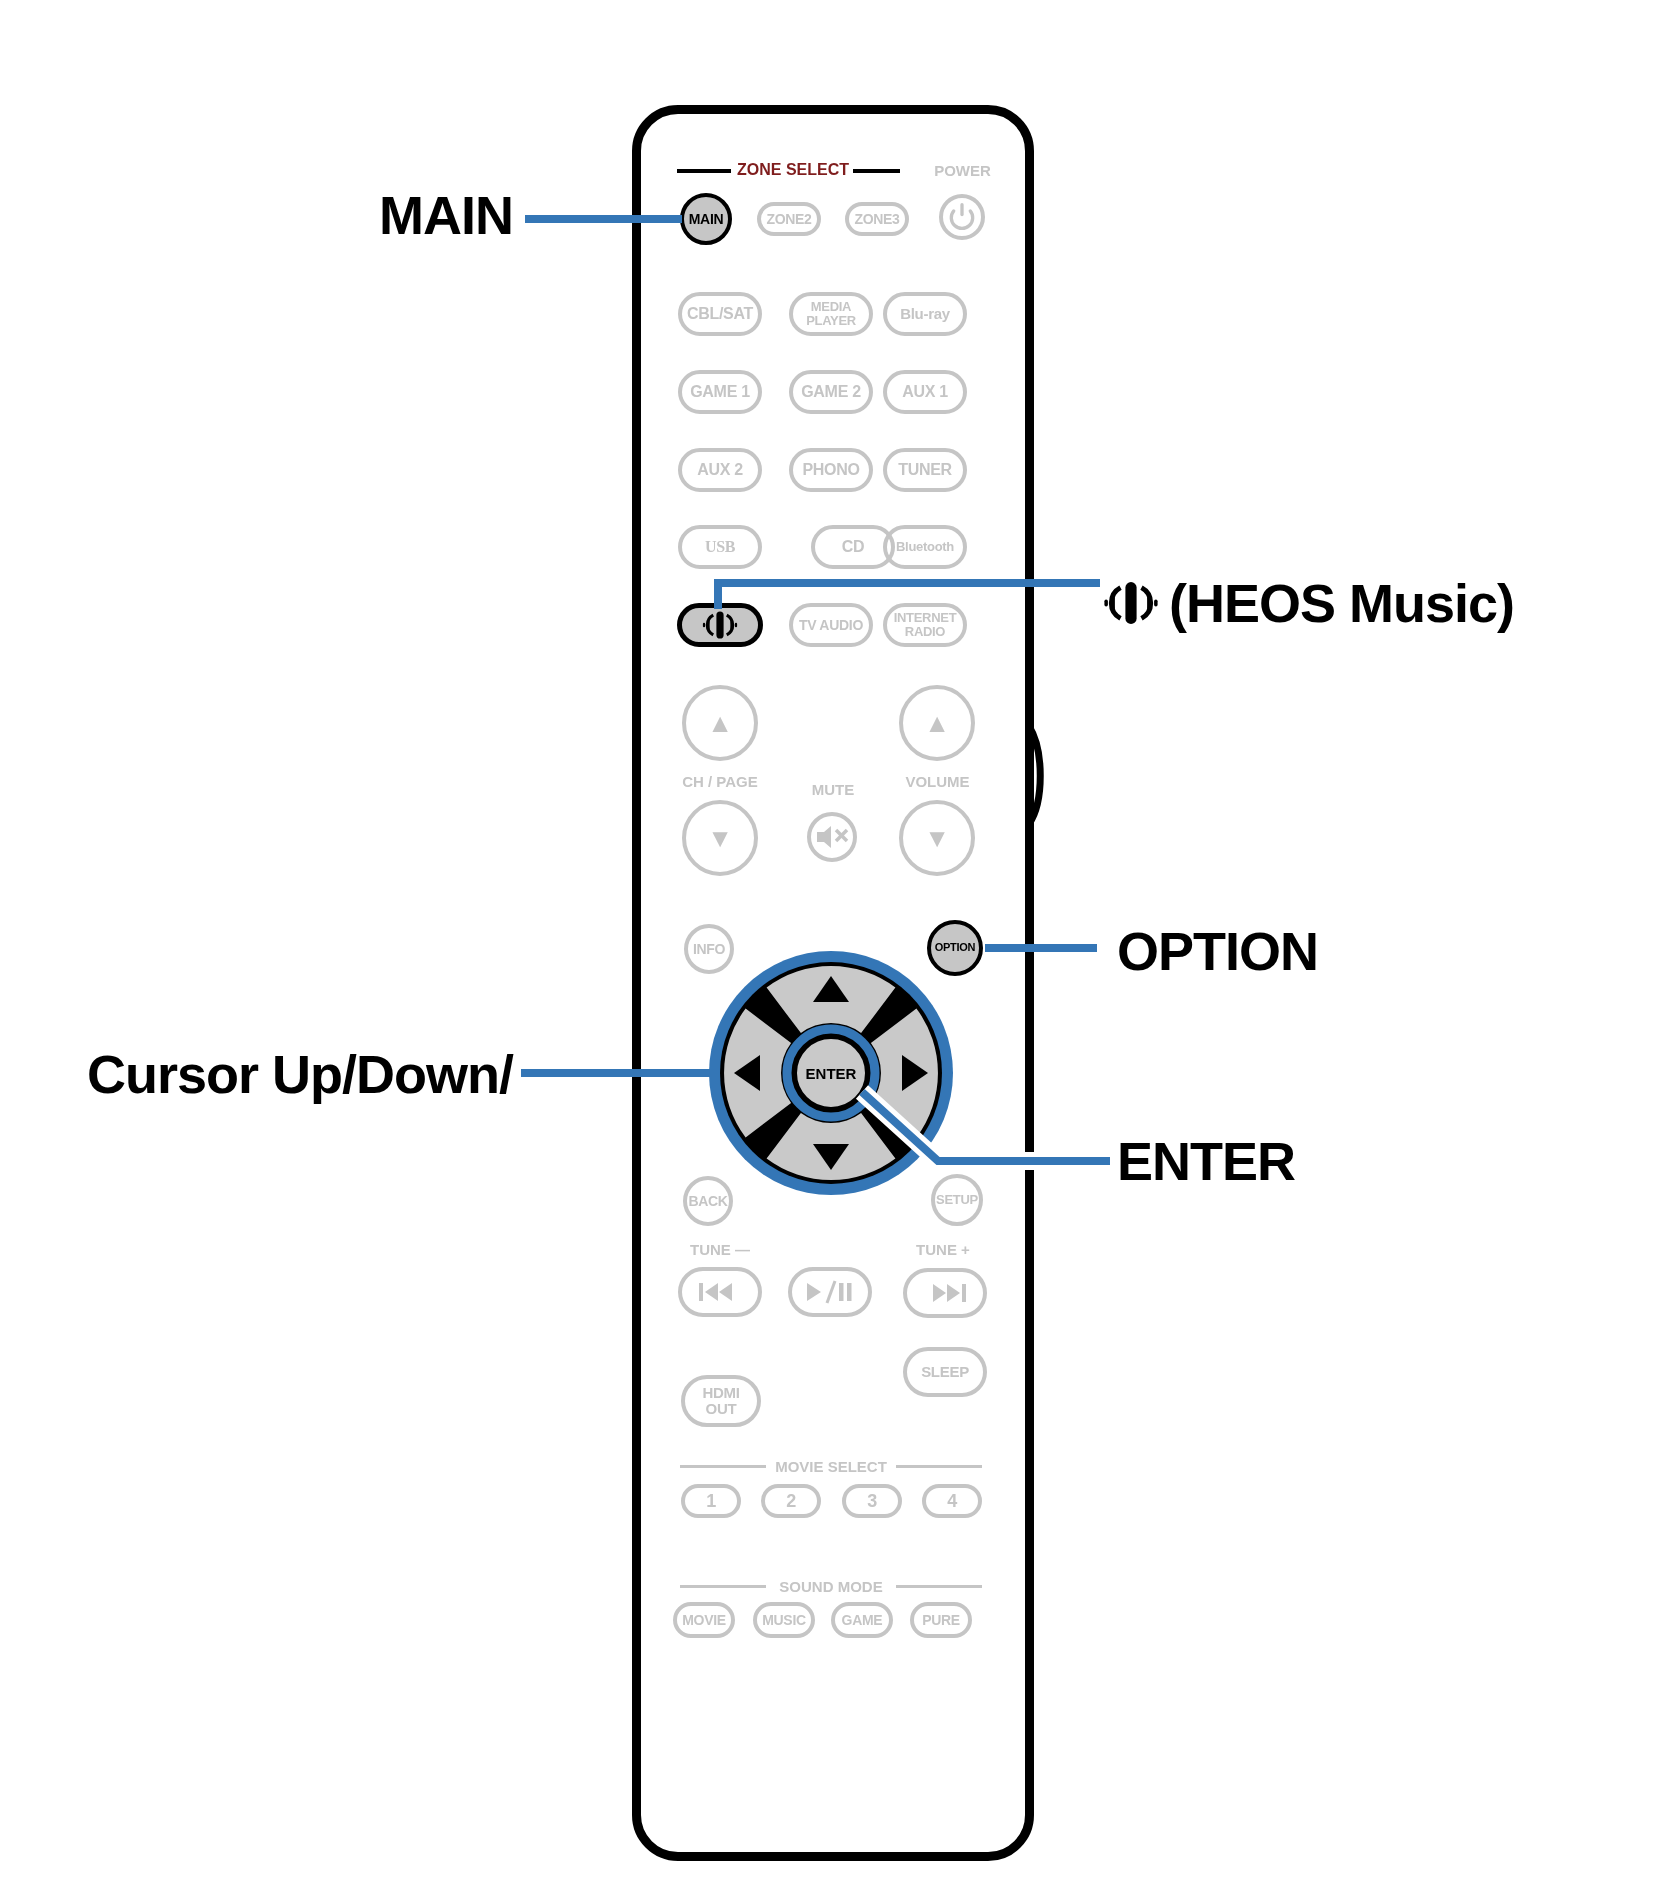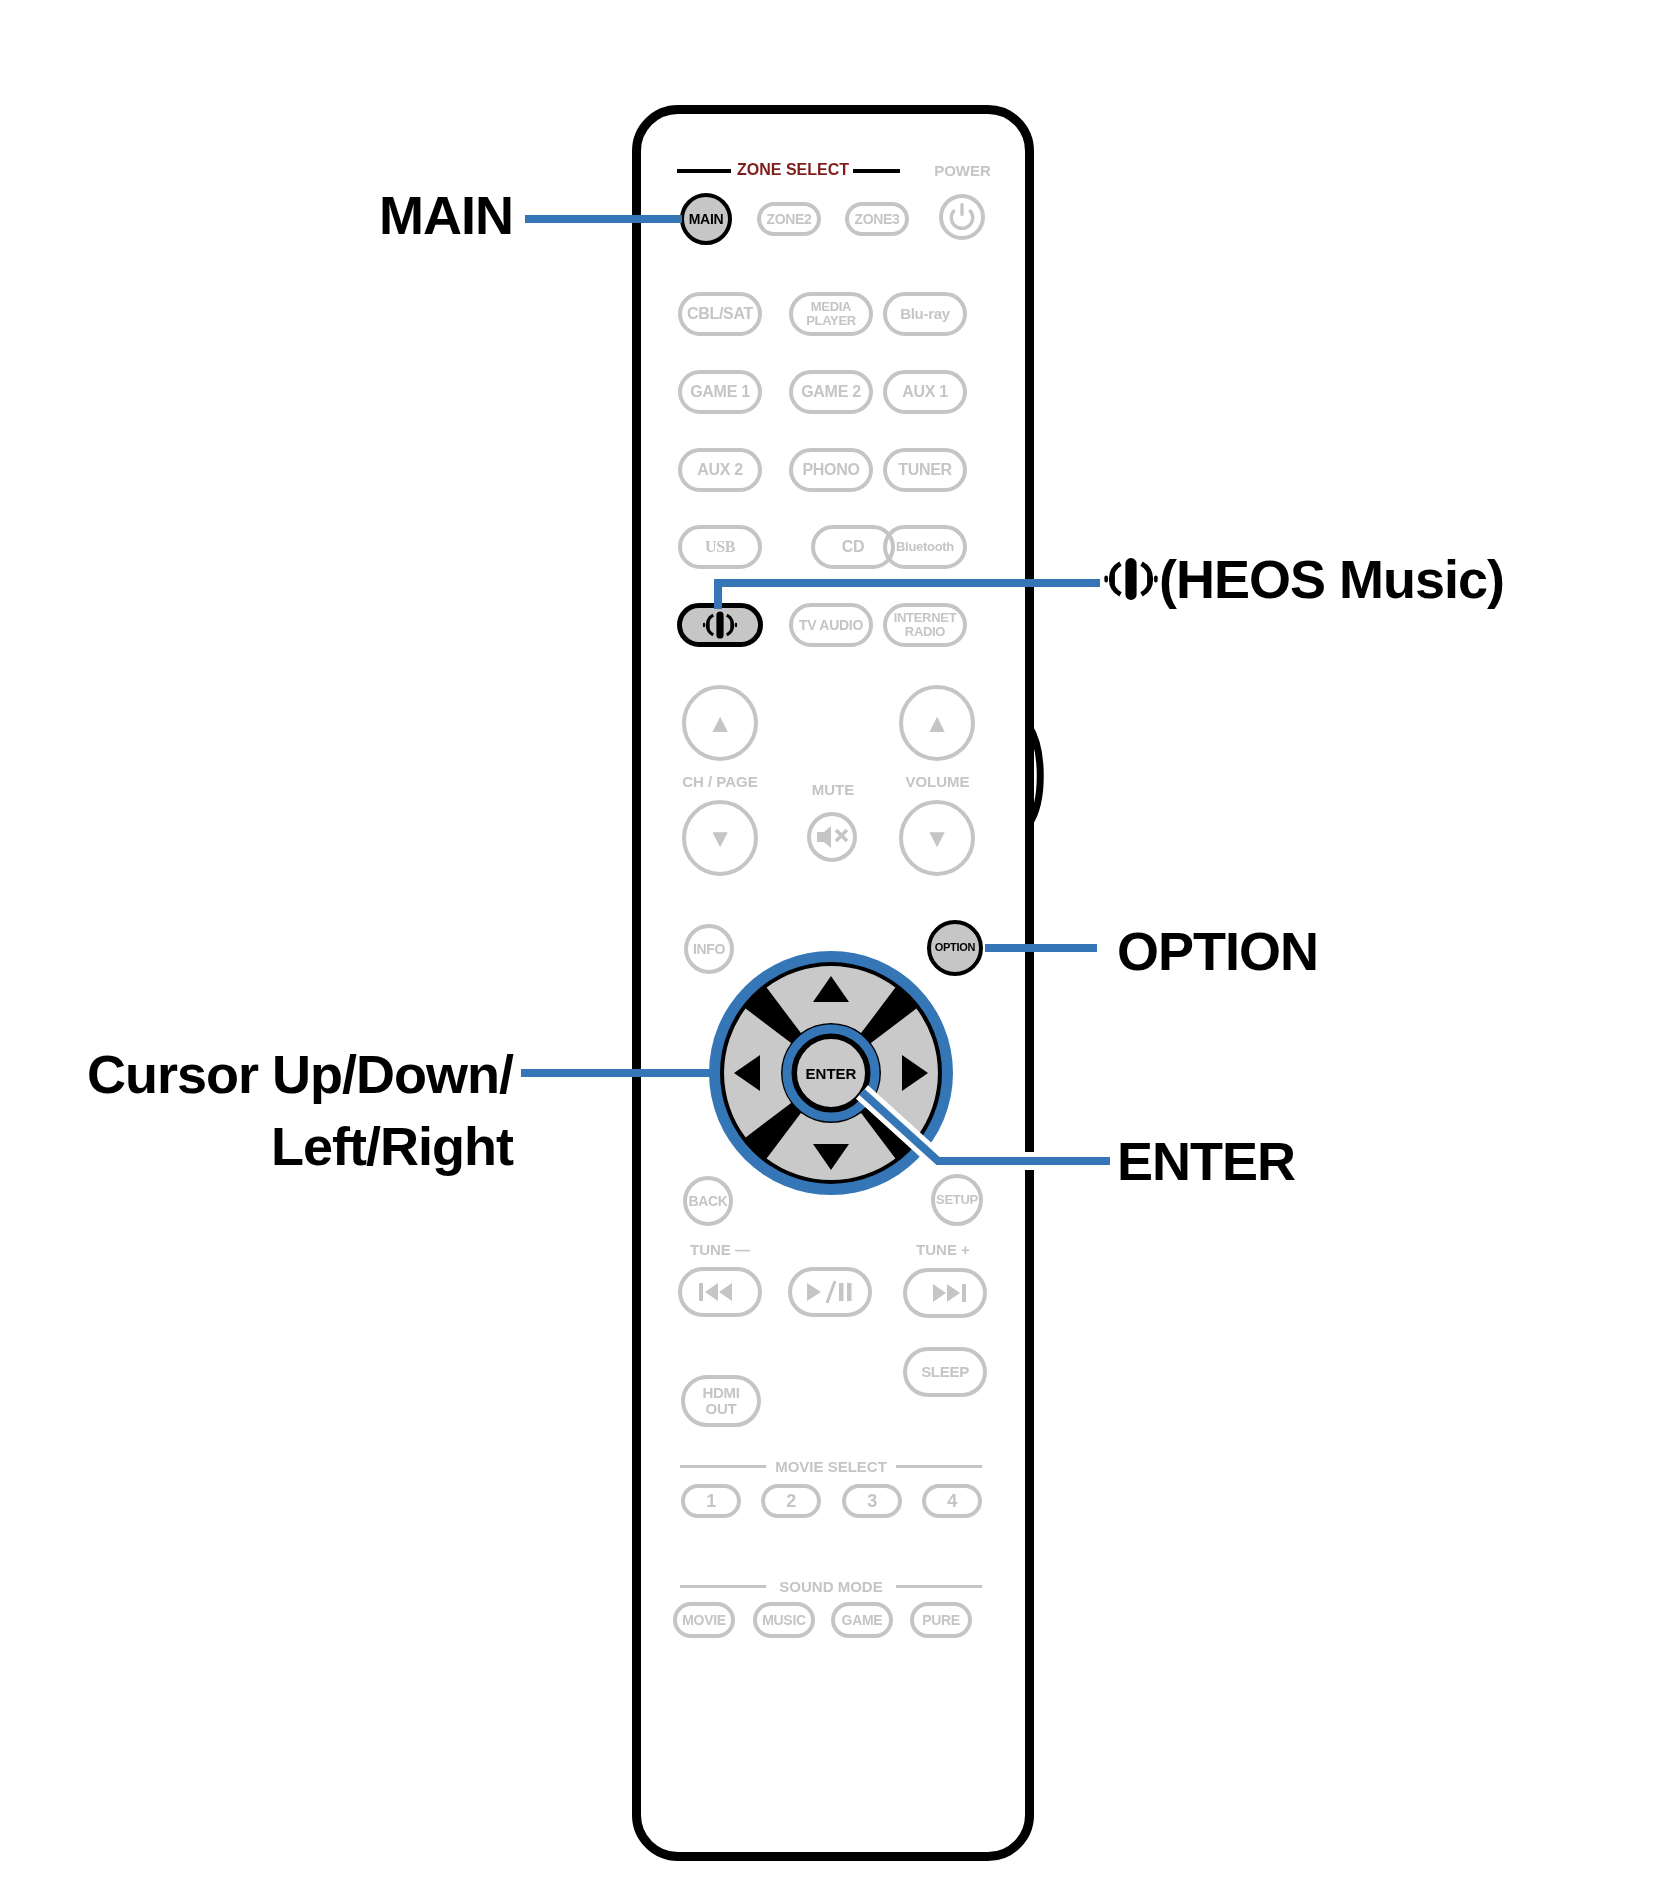--- a/index.html
+++ b/index.html
@@ -184,35 +184,34 @@
 
   <div class="abs bline" style="left:521px;top:1069px;width:190px;height:8px;"></div>
 
   <svg class="abs" style="left:848px;top:1082px;width:262px;height:92px;" viewBox="0 0 262 92">
     <polyline points="14,10 90,79 262,79" fill="none" stroke="#fff" stroke-width="18"></polyline>
     <polyline points="14,10 90,79 262,79" fill="none" stroke="#3476b6" stroke-width="8"></polyline>
   </svg>
 
   <div class="abs callout" style="left:280px;top:184px;width:233px;text-align:right;">MAIN</div>
 
-  <div class="abs" style="left:1103px;top:548px;display:flex;align-items:center;">
+  <div class="abs" style="left:1103px;top:572px;display:flex;align-items:center;gap:10px;">
     <svg width="56" height="56" viewBox="-20 -20 40 40">
       <rect x="-4" y="-15" width="8" height="30" rx="4" fill="#000"></rect>
       <path d="M -7.5 -11 A 12.5 12.5 0 0 0 -7.5 11" stroke="#000" stroke-width="3.5" fill="none"></path>
       <path d="M 7.5 -11 A 12.5 12.5 0 0 1 7.5 11" stroke="#000" stroke-width="3.5" fill="none"></path>
       <rect x="-14.5" y="-5" width="3" height="10" rx="1.5" fill="#000"></rect>
       <rect x="11.5" y="-5" width="3" height="10" rx="1.5" fill="#000"></rect>
       <rect x="-19" y="-2.5" width="2.5" height="5" rx="1.25" fill="#000"></rect>
       <rect x="16.5" y="-2.5" width="2.5" height="5" rx="1.25" fill="#000"></rect>
     </svg>
     <span class="callout">(HEOS Music)</span>
   </div>
 
   <div class="abs callout" style="left:1117px;top:920px;">OPTION</div>
 
   <div class="abs" style="left:30px;top:1038px;width:483px;text-align:right;">
     <div class="callout" style="line-height:72px;">Cursor Up/Down/</div>
-    <div class="callout" style="line-height:72px;">Left/Right</div>
   </div>
 
   <div class="abs callout" style="left:1117px;top:1130px;">ENTER</div>
 
 </div>
 
 </body></html>

